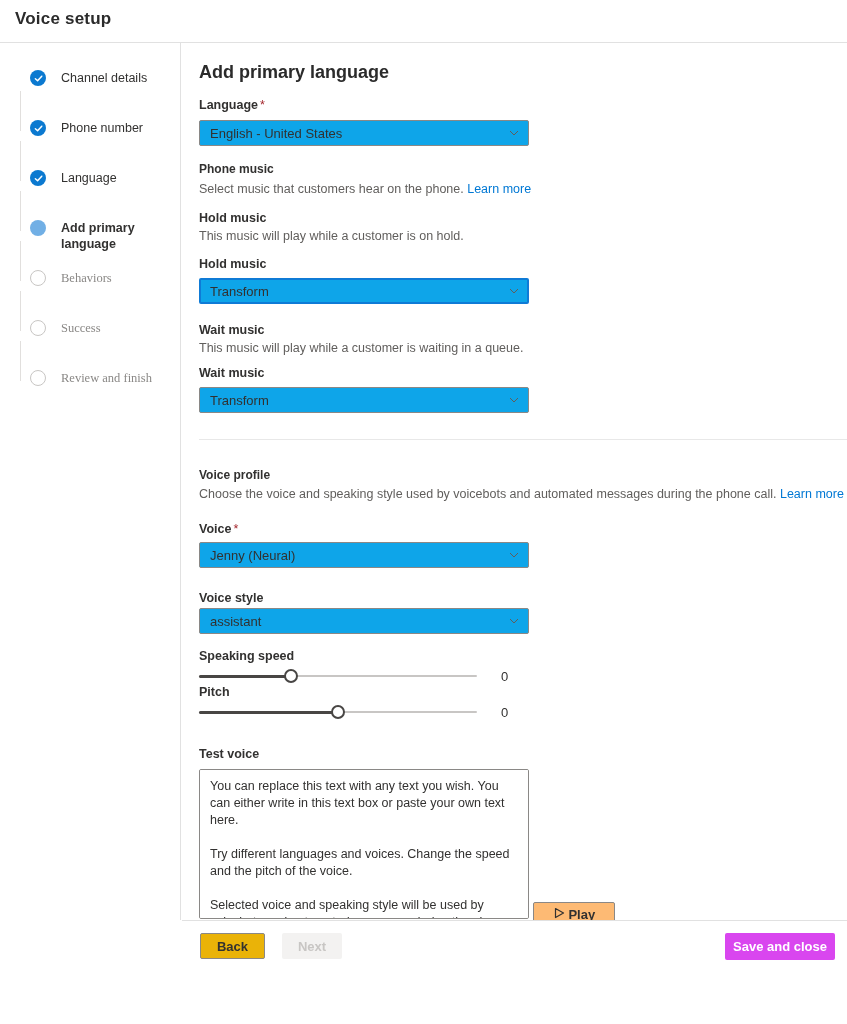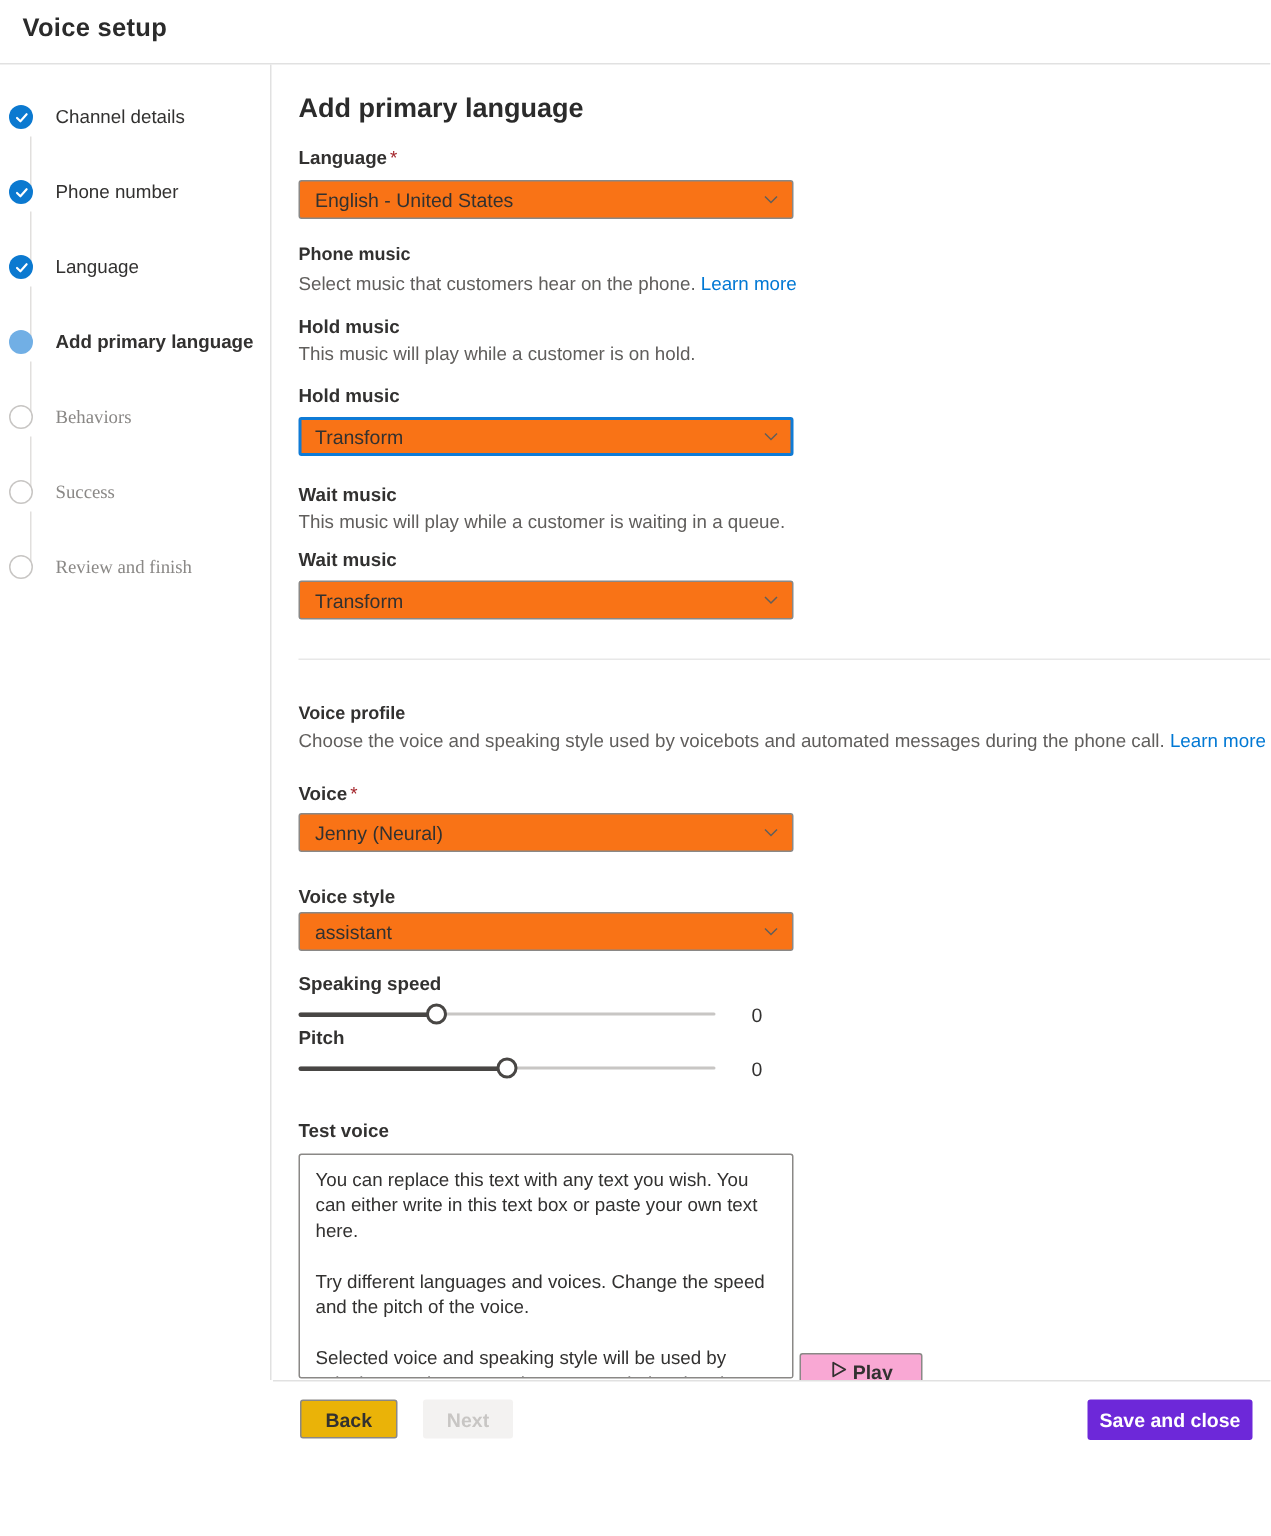--- a/index.html
+++ b/index.html
@@ -14,21 +14,21 @@
 
   
   .header { height:43px; flex:0 0 43px; border-bottom:1px solid #e1e1e1; padding:9px 0 0 15px; }
   .header h1 { font-size:17px; font-weight:600; color:#2b2b2b; letter-spacing:0.2px; }
 
   
   .body { flex:1 1 auto; display:flex; min-height:0; }
 
   
   .sidebar { width:181px; flex:0 0 181px; border-right:1px solid #e1e1e1; padding-top:27px; }
-  .step { position:relative; height:50px; display:flex; align-items:flex-start; padding-left:6px; cursor:pointer; }
+  .step { position:relative; height:50px; display:flex; align-items:flex-start; padding-left:30px; cursor:pointer; }
   .step-dot { width:16px; height:16px; border-radius:50%; flex:0 0 16px; position:relative; z-index:2;
               display:flex; align-items:center; justify-content:center; background:#fff; }
   .step.completed .step-dot { background:#0b79d0; }
   .step.current .step-dot { background:#71afe5; }
   .step.pending .step-dot { background:#fff; border:1px solid #c8c6c4; }
   .step-label { margin-left:15px; font-size:12.5px; line-height:16px; color:#323130; }
   .step.current .step-label { font-weight:700; }
   .step.pending .step-label { color:#8a8886;font-family:Liberation Serif, serif; }
   .step:not(:last-child)::after {
     content:""; position:absolute; left:20px; top:21px; width:1px; height:40px; background:#e1dfdd; z-index:1;
@@ -38,21 +38,21 @@
   .main { flex:1 1 auto; padding:17px 0 0 18px; min-width:0; }
   .main-title { font-size:18px; font-weight:600; color:#2b2b2b; line-height:24px; }
 
   .field-label { font-size:12.5px; font-weight:600; color:#323130; line-height:16px; }
   .req { color:#a4262c; font-weight:400; margin-left:2px; }
   .section-title { font-size:12px; font-weight:600; color:#323130; line-height:18px; }
   .sub-title { font-size:12.5px; font-weight:600; color:#323130; line-height:16px; }
   .desc { font-size:12.5px; color:#605e5c; line-height:16px; }
   .link { color:#0078d4; cursor:pointer; text-decoration:none; }
 
-  .dropdown { width:330px; height:26px; border:1px solid #8a8886; border-radius:2px; background:#f97316;
+  .dropdown { width:330px; height:26px; border:1px solid #8a8886; border-radius:2px; background:#0ea5e9;
               display:flex; align-items:center; padding:0 8px 0 10px; cursor:pointer; }
   .dropdown .dd-text { flex:1 1 auto; font-size:13px; color:#323130; white-space:nowrap; overflow:hidden; }
   .dropdown.focused { border:2px solid #0f7bd6; padding:0 7px 0 9px; }
   .chevron { flex:0 0 12px; }
 
   .divider { height:1px; background:#e8e8e8; margin-right:0; }
 
   
   .slider-row { display:flex; align-items:center; width:330px; }
   .slider-track { position:relative; width:278px; height:16px; }
@@ -62,29 +62,29 @@
                   border:2px solid #484644; transform:translateX(-50%); cursor:pointer; }
   .slider-value { margin-left:24px; font-size:13px; color:#323130; }
 
   textarea.testbox { width:330px; height:150px; border:1px solid #8a8886; border-radius:2px;
                      font-family:"Liberation Sans", sans-serif; font-size:12.5px; line-height:17px;
                      color:#323130; padding:8px 10px; resize:none; outline:none; }
 
   .btn { display:inline-flex; align-items:center; justify-content:center; height:26px; border-radius:2px;
          font-family:"Liberation Sans", sans-serif; font-size:13px; font-weight:600; cursor:pointer; }
   .btn-outline { background:#eab308; border:1px solid #8a8886; color:#323130; }
-  .play-btn { width:82px; height:25px; gap:9px; background:#f9a8d4; border:1px solid #8a8886; border-radius:2px; }
+  .play-btn { width:82px; height:25px; gap:9px; background:#fdba74; border:1px solid #8a8886; border-radius:2px; }
   .play-btn span { font-size:13px; font-weight:600; color:#323130; }
 
   
   .footer { flex:0 0 51px; margin-left:182px; border-top:1px solid #e1e1e1;
             display:flex; align-items:center; padding:0 12px 0 18px; background:#fff; }
   .btn-back { width:65px; }
   .btn-next { width:60px; margin-left:17px; background:#f3f2f1; border:none; color:#c8c6c4; cursor:default; }
-  .btn-save { width:110px; height:27px; margin-left:auto; background:#6d28d9; border:none; color:#fff; }
+  .btn-save { width:110px; height:27px; margin-left:auto; background:#d946ef; border:none; color:#fff; }
 
   
   .mt-13{margin-top:13px}.mt-7{margin-top:7px}.mt-14{margin-top:14px}.mt-3{margin-top:3px}
   .mt-12{margin-top:12px}.mt-2{margin-top:2px}.mt-18{margin-top:18px}.mt-9{margin-top:9px}
   .mt-26{margin-top:26px}.mt-19{margin-top:19px}.mt-22{margin-top:22px}.mt-4{margin-top:4px}
   .mt-16{}.mt-15{margin-top:15px}.mt-5{margin-top:5px}.mt-0{margin-top:0}
 </style>
 </head>
 <body>
 

